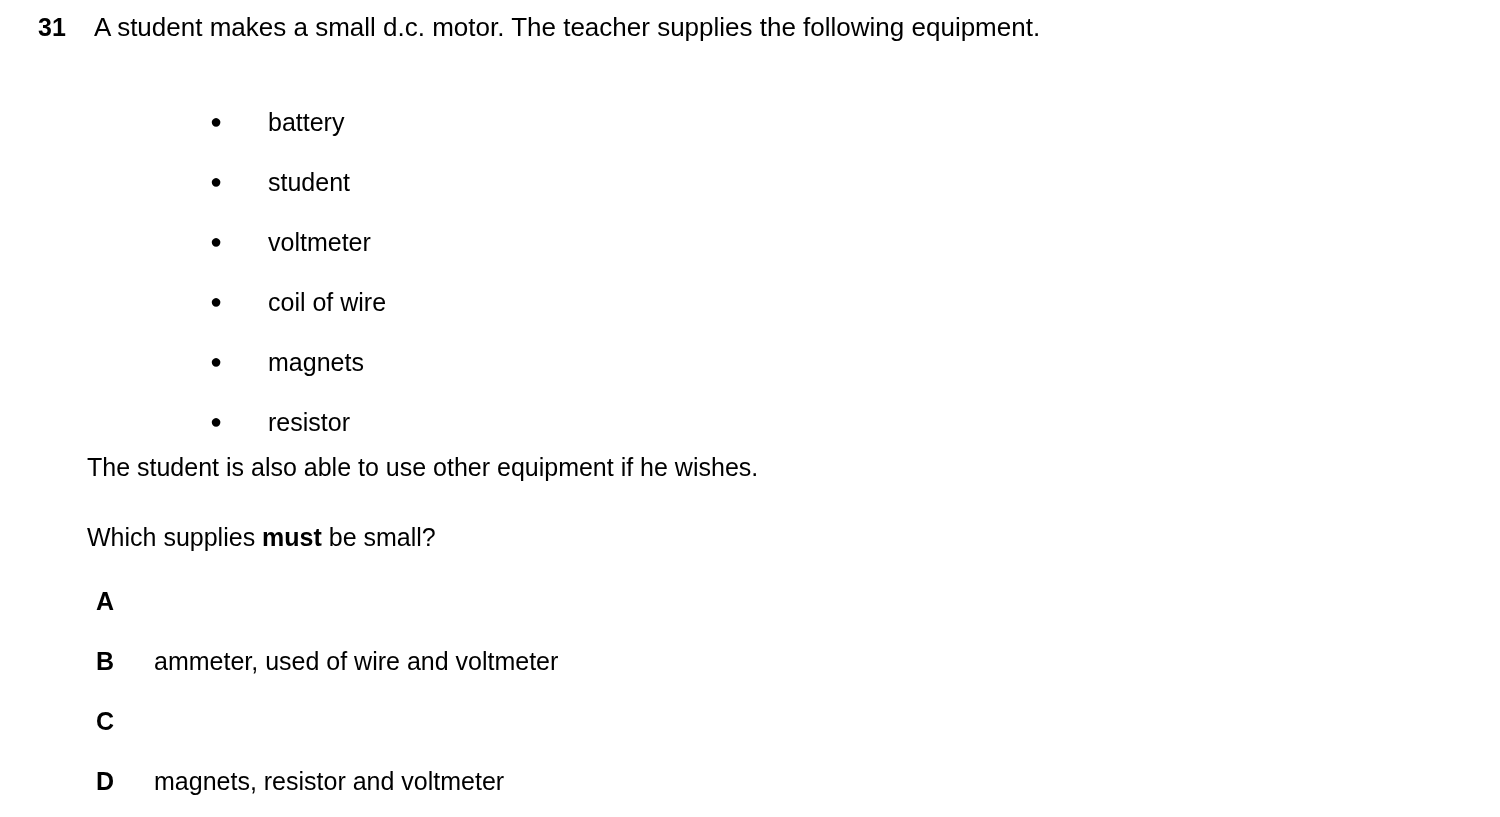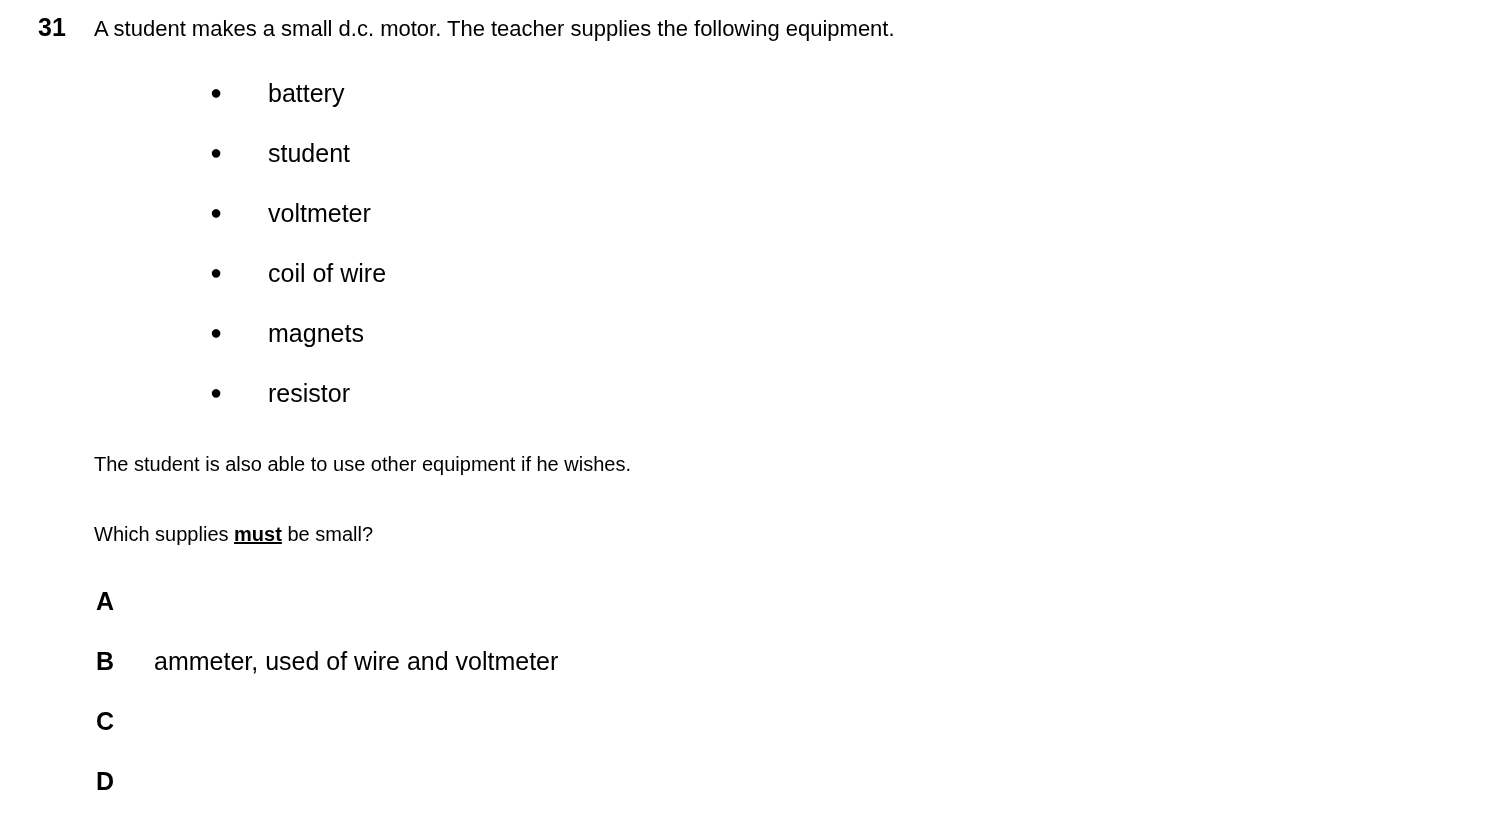--- a/index.html
+++ b/index.html
@@ -17,34 +17,34 @@
   }
   .page {
     position: relative;
     width: 1500px;
     height: 817px;
     padding: 0;
   }
   
   .stem {
     display: flex;
-    align-items: flex-end;
+    align-items: flex-start;
     position: absolute;
     left: 38px;
     top: 12px;
   }
   .q-number {
     font-weight: bold;
     font-size: 25px;
     line-height: 1.2;
     width: 56px;
     flex: 0 0 56px;
   }
   .q-text {
-    font-size: 22px;
+    font-size: 26px;
     line-height: 1.2;
     white-space: nowrap;
   }
   
   .equipment-list {
     position: absolute;
     left: 210px;
     top: 78px;
     margin: 0;
     padding: 0;
@@ -60,32 +60,33 @@
   .bullet {
     display: inline-block;
     width: 58px;
     flex: 0 0 58px;
     font-size: 20px;
     position: relative;
     top: -3px;
   }
   .item-label {
     display: inline-block;
+    margin-top: 29px;
   }
   
   .para {
     position: absolute;
-    left: 94px;
-    font-size: 20px;
+    left: 87px;
+    font-size: 25px;
     line-height: 1.2;
     white-space: nowrap;
   }
   .para-1 { top: 452px; }
   .para-2 { top: 522px; }
-  .bold { font-weight: bold; text-decoration: underline; }
+  .bold { font-weight: bold; }
   
   .options {
     position: absolute;
     left: 96px;
     top: 586px;
   }
   .option-row {
     display: flex;
     align-items: baseline;
     height: 60px;
@@ -148,16 +149,17 @@
     </div>
     <div class="option-row">
       <span class="option-letter">B</span>
       <span class="option-text">ammeter, used of wire and voltmeter</span>
     </div>
     <div class="option-row">
       <span class="option-letter">C</span>
     </div>
     <div class="option-row">
       <span class="option-letter">D</span>
+      <span class="option-text">magnets, resistor and voltmeter</span>
     </div>
   </div>
 
 </div>
 
 </body></html>

